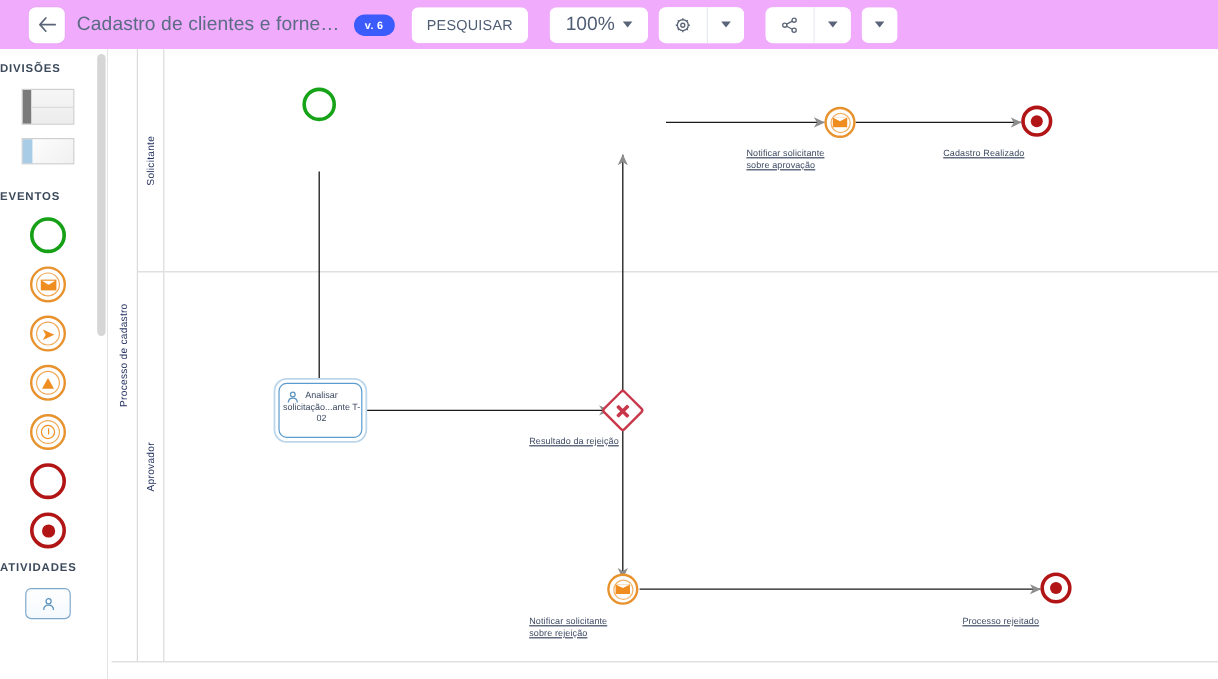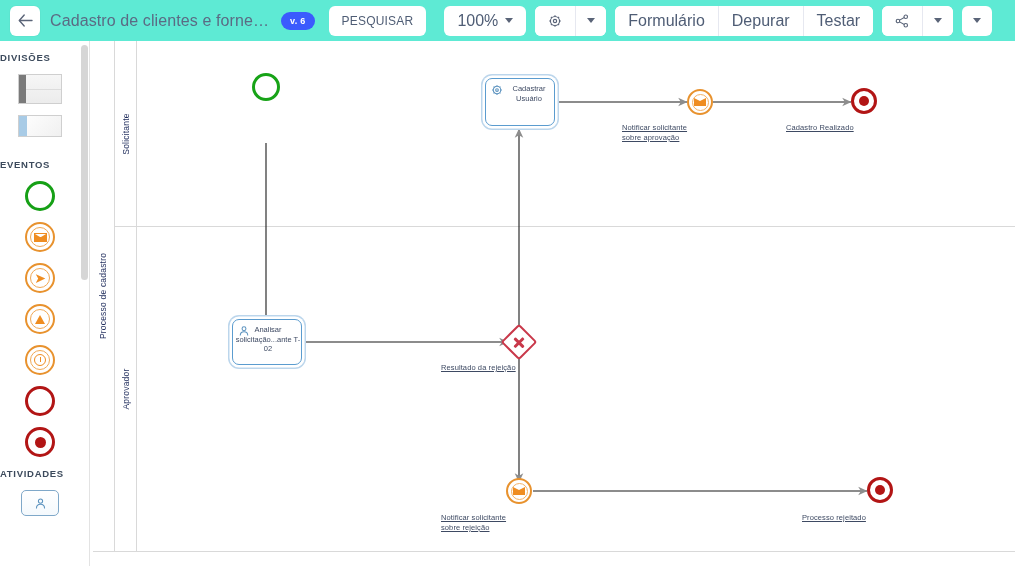--- a/index.html
+++ b/index.html
@@ -8,23 +8,23 @@
     width: 1015px; height: 566px;
     overflow: hidden;
     font-family: "Liberation Sans", sans-serif;
     background: #ffffff;
   }
   #app { position: relative; width: 1015px; height: 566px; }
 
   
   .toolbar {
     position: absolute; left: 0; top: 0; width: 1015px; height: 41px;
-    background: #5eead4;
+    background: #f0abfc;
     display: flex; align-items: center;
-    padding: 0 6px;
+    padding: 0 20px;
     gap: 0;
   }
   .tb-back {
     width: 30px; height: 30px; margin-left: 4px; margin-right: 10px;
     background: #ffffff; border-radius: 6px;
     display: flex; align-items: center; justify-content: center;
     color: #5a6478; font-size: 15px; line-height: 1;
     box-shadow: 0 0 0 1px rgba(0,0,0,0.02);
     cursor: pointer;
   }
@@ -282,25 +282,20 @@
             <path d="M3.3 3.3 l1.1 1.1 M11.6 11.6 l1.1 1.1 M12.7 3.3 l-1.1 1.1 M4.4 11.6 l-1.1 1.1"></path>
           </g>
         </svg>
       </div>
       <div class="tb-btn caret-only">
         <span class="caret" style="margin-left:0"></span>
       </div>
     </div>
     <div class="tb-sep"></div>
 
-    <div class="tb-group">
-      <div class="tb-btn">Formulário</div>
-      <div class="tb-btn">Depurar</div>
-      <div class="tb-btn">Testar</div>
-    </div>
     <div class="tb-sep"></div>
 
     <div class="tb-group">
       <div class="tb-btn">
         <svg class="shareico" viewBox="0 0 16 16">
           <circle cx="12.3" cy="3.2" r="2" fill="none" stroke="#5a6478" stroke-width="1.3"></circle>
           <circle cx="3.4" cy="8" r="2" fill="none" stroke="#5a6478" stroke-width="1.3"></circle>
           <circle cx="12.3" cy="12.8" r="2" fill="none" stroke="#5a6478" stroke-width="1.3"></circle>
           <path d="M5.2 7 L10.6 4.1 M5.2 9 L10.6 11.9" stroke="#5a6478" stroke-width="1.2" fill="none"></path>
         </svg>
@@ -408,34 +403,20 @@
 
       <path d="M624,61 L762,61" stroke="#1a1a1a" stroke-width="1.1" fill="none" marker-end="url(#ah)"></path>
 
       <path d="M430,315 L430,441" stroke="#1a1a1a" stroke-width="1.1" fill="none" marker-end="url(#ah)"></path>
 
       <path d="M444,450 L778,450" stroke="#1a1a1a" stroke-width="1.1" fill="none" marker-end="url(#ah)"></path>
     </svg>
 
     <div class="n n-start" style="left:163px; top:32px;"></div>
 
-    <div class="n n-task" style="left:396px; top:37px; width:70px; height:48px;">
-      <svg class="ticon" viewBox="0 0 16 16">
-        <circle cx="8" cy="8" r="5" fill="none" stroke="#5c93bf" stroke-width="1.4"></circle>
-        <circle cx="8" cy="8" r="1.8" fill="none" stroke="#5c93bf" stroke-width="1.4"></circle>
-        <g stroke="#5c93bf" stroke-width="1.4">
-          <path d="M8 1.5 v1.6 M8 12.9 v1.6 M1.5 8 h1.6 M12.9 8 h1.6"></path>
-          <path d="M3.4 3.4 l1.1 1.1 M11.5 11.5 l1.1 1.1 M12.6 3.4 l-1.1 1.1 M4.5 11.5 l-1.1 1.1"></path>
-        </g>
-      </svg>
-      <div class="tl" style="left:20px; top:5px; width:46px;">
-        <div>Cadastrar</div>
-        <div>Usuário</div>
-      </div>
-    </div>
 
     <div class="n n-msg" style="left:598px; top:48px;">
       <div class="ring"></div>
       <div class="env"></div>
     </div>
     <div class="node-label" style="left:533px; top:82px; width:156px;">
       <div>Notificar solicitante</div>
       <div>sobre aprovação</div>
     </div>
 

